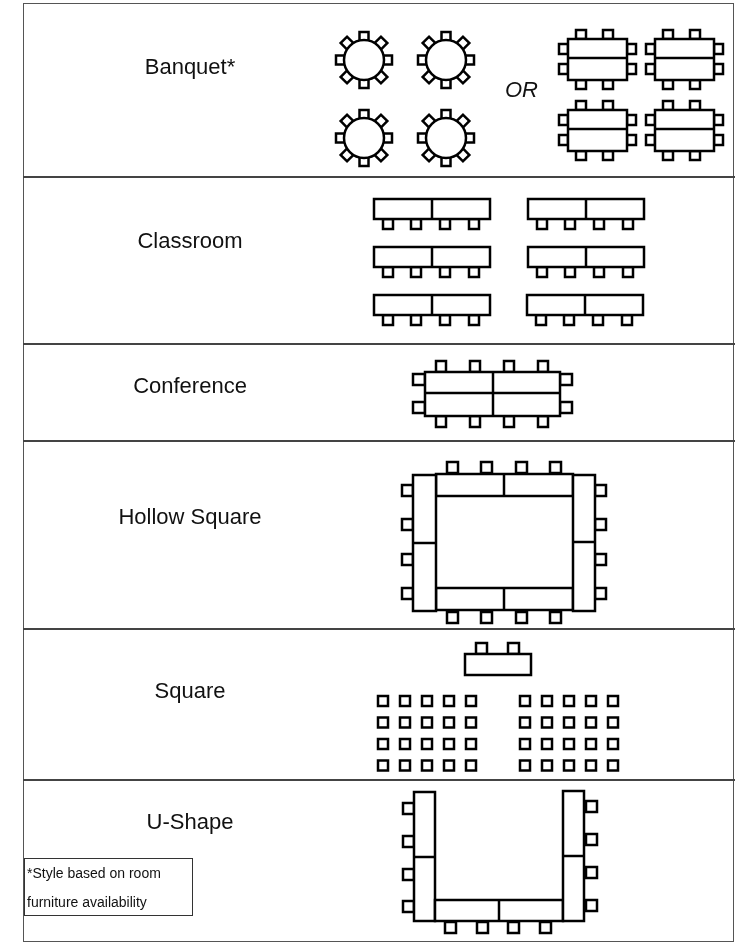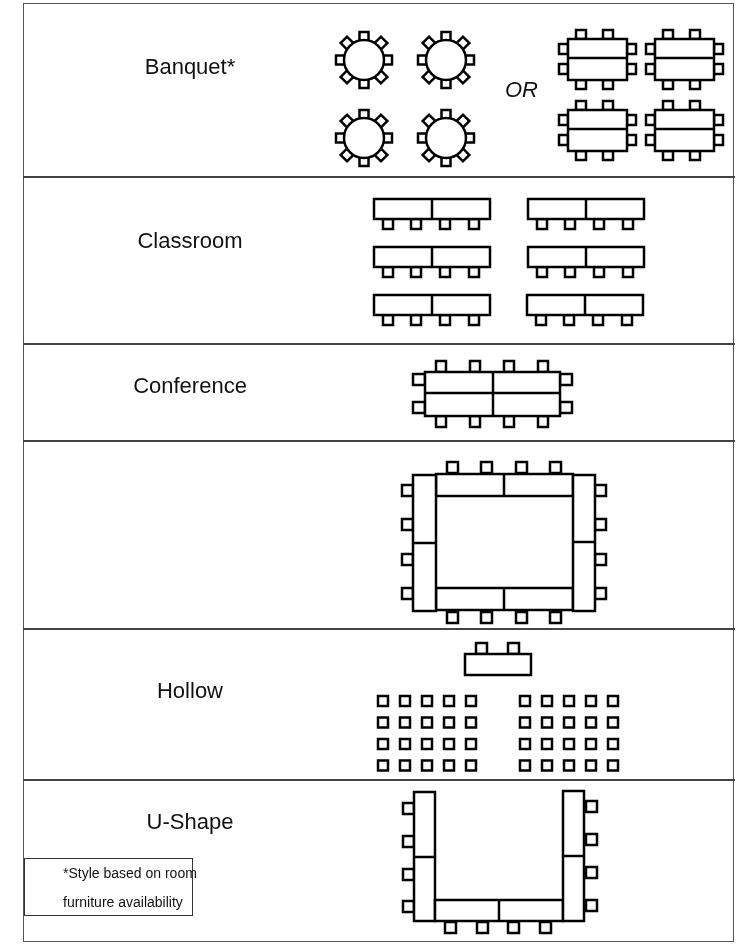--- a/index.html
+++ b/index.html
@@ -3,41 +3,42 @@
   <meta charset="utf-8">
   <style>
     html, body { margin: 0; padding: 0; background: #ffffff; }
     body { width: 736px; height: 945px; position: relative; overflow: hidden; font-family: "Liberation Sans", sans-serif; color: #111; }
     #sheet { position: absolute; left: 0; top: 0; width: 625px; height: 945px; }
     .frame { position: absolute; left: 23px; top: 3px; width: 711px; height: 939px; border: 1.5px solid #555; box-sizing: border-box; }
     .divider { position: absolute; left: 23px; width: 712px; height: 0; border-top: 2px solid #444; }
     .label { position: absolute; font-size: 22px; text-align: center; width: 260px; left: 60px; line-height: 26px; color: #111; }
     .or-label { position: absolute; font-size: 22px; left: 505px; top: 77px; line-height: 26px; font-style: italic; }
     .note { position: absolute; left: 24px; top: 858px; width: 169px; height: 58px; border: 1.5px solid #333; box-sizing: border-box; background: #fff; font-size: 14px; line-height: 29px; padding-left: 2px; }
-    .note span { display: block; white-space: nowrap; margin-left: 36px; }
+    .note span { display: block; white-space: nowrap; }
     svg.diagram { position: absolute; left: 0; top: 0; width: 736px; height: 945px; }
     svg.diagram rect, svg.diagram circle { fill: #fff; stroke: #000; stroke-width: 2.5; }
     svg.diagram line { stroke: #000; stroke-width: 2.5; }
   </style>
 </head>
 <body>
 
 <div id="sheet">
   <div class="frame"></div>
 
   <div class="divider" style="top:176px"></div>
   <div class="divider" style="top:343px"></div>
   <div class="divider" style="top:440px"></div>
   <div class="divider" style="top:628px"></div>
   <div class="divider" style="top:779px"></div>
 
   <div class="label" style="top:54px">Banquet*</div>
   <div class="label" style="top:373px">Conference</div>
   <div class="label" style="top:228px">Classroom</div>
-  <div class="label" style="top:678px">Hollow</div>
+  <div class="label" style="top:504px">Hollow Square</div>
+  <div class="label" style="top:678px">Square</div>
   <div class="label" style="top:809px">U-Shape</div>
   <div class="or-label">OR</div>
 
   <svg class="diagram" viewBox="0 0 736 945" xmlns="http://www.w3.org/2000/svg">
 
     <g>
       <g transform="translate(364,60)">
         <rect x="-4.5" y="-28" width="9" height="9"></rect>
         <rect x="-4.5" y="19" width="9" height="9"></rect>
         <rect x="-28" y="-4.5" width="9" height="9"></rect>

